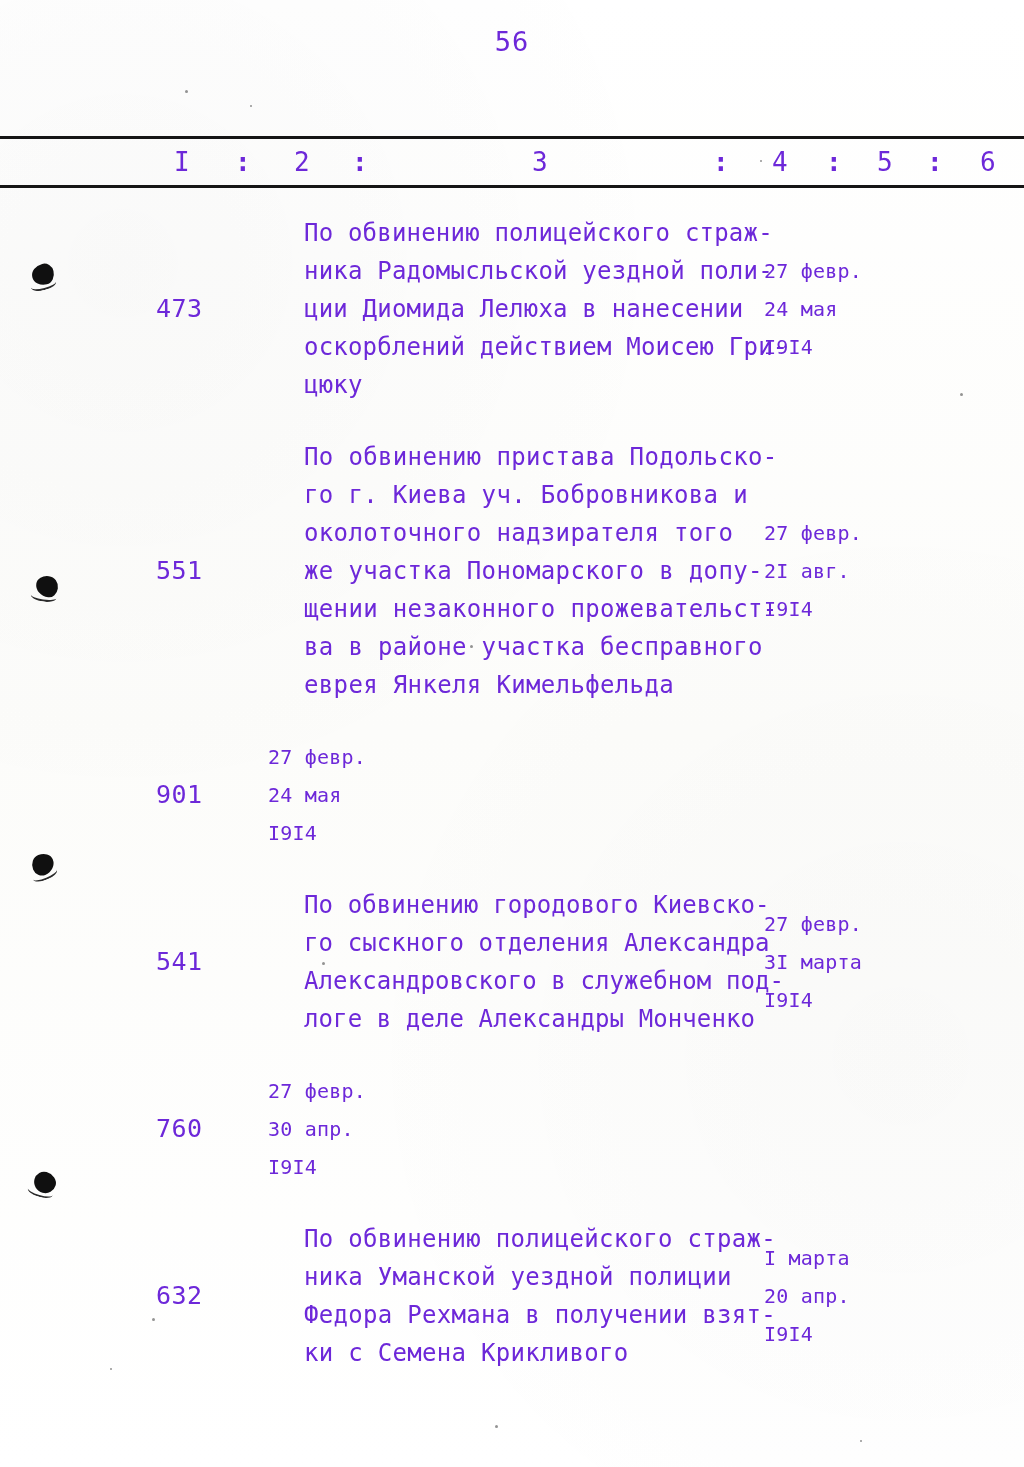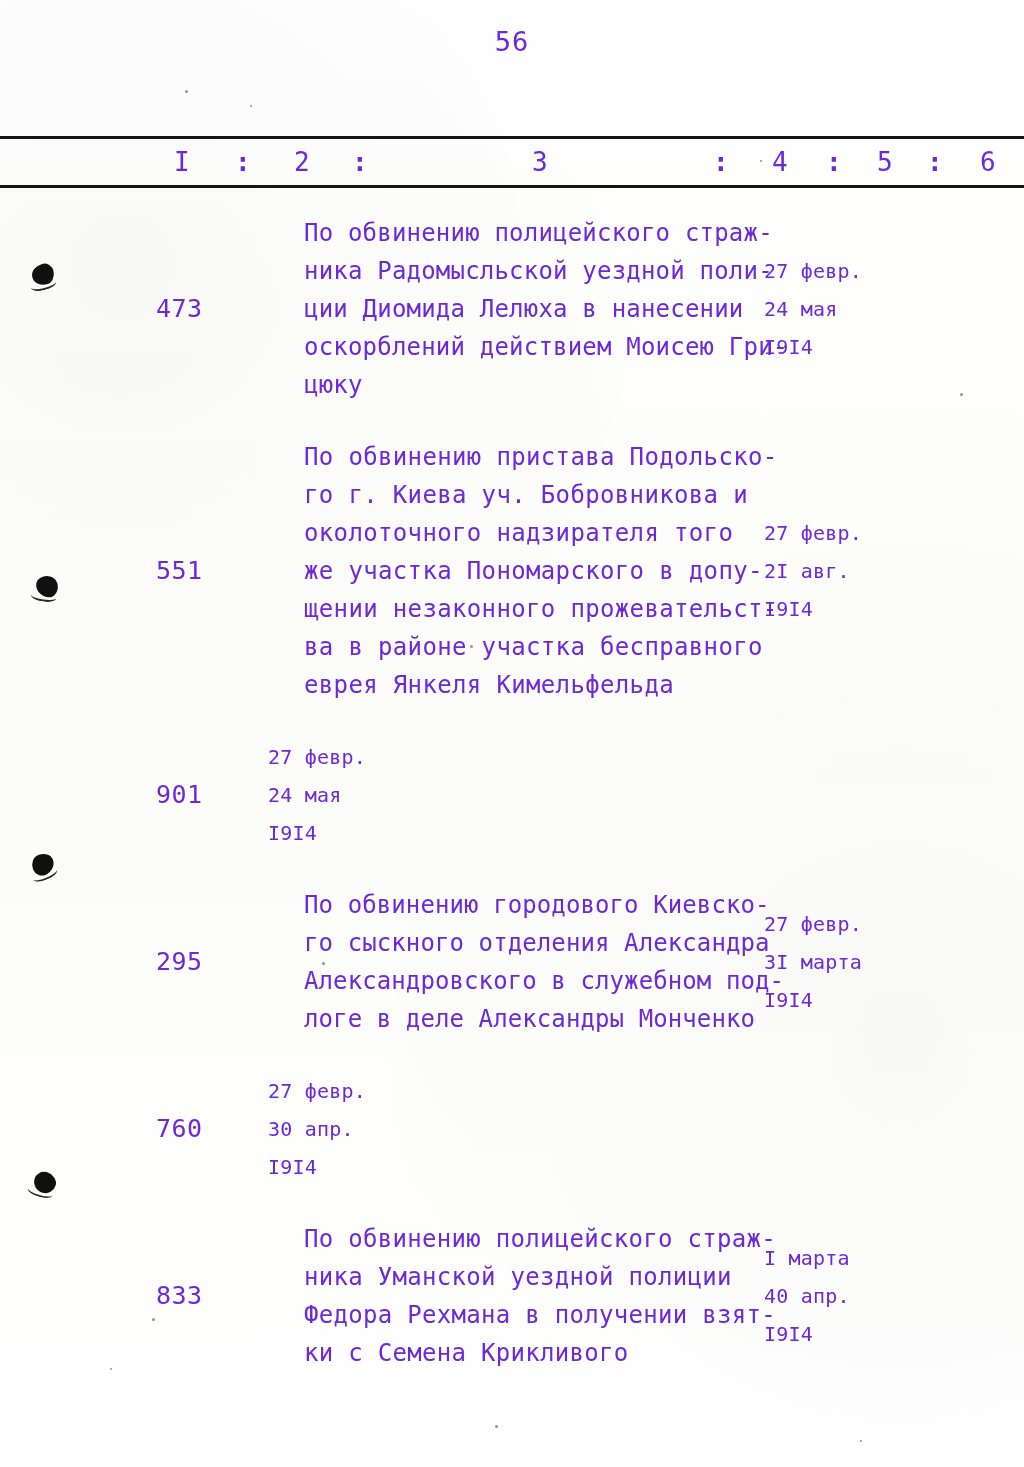--- a/index.html
+++ b/index.html
@@ -244,45 +244,45 @@
     </div>
 
     <div class="entry">
       <div class="entry-number">901</div>
       <div class="entry-dates">27 февр.
 24 мая
 I9I4</div>
     </div>
 
     <div class="entry">
-      <div class="entry-number">295</div>
+      <div class="entry-number">541</div>
       <div class="entry-body">По обвинению городового Киевско-
 го сыскного отделения Александра
 Александровского в служебном под-
 логе в деле Александры Монченко</div>
       <div class="entry-dates">27 февр.
 3I марта
 I9I4</div>
     </div>
 
     <div class="entry">
       <div class="entry-number">760</div>
       <div class="entry-dates">27 февр.
 30 апр.
 I9I4</div>
     </div>
 
     <div class="entry">
-      <div class="entry-number">833</div>
+      <div class="entry-number">632</div>
       <div class="entry-body">По обвинению полицейского страж-
 ника Уманской уездной полиции
 Федора Рехмана в получении взят-
 ки с Семена Крикливого</div>
       <div class="entry-dates">I марта
-40 апр.
+20 апр.
 I9I4</div>
     </div>
 
   </div>
 
   <div class="ink-blot blot-1"></div>
   <div class="ink-blot blot-2"></div>
   <div class="ink-blot blot-3"></div>
   <div class="ink-blot blot-4"></div>
 

